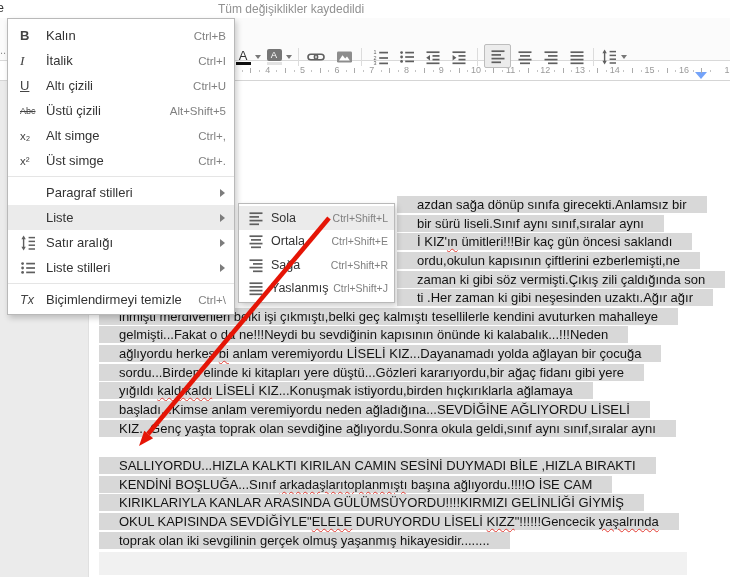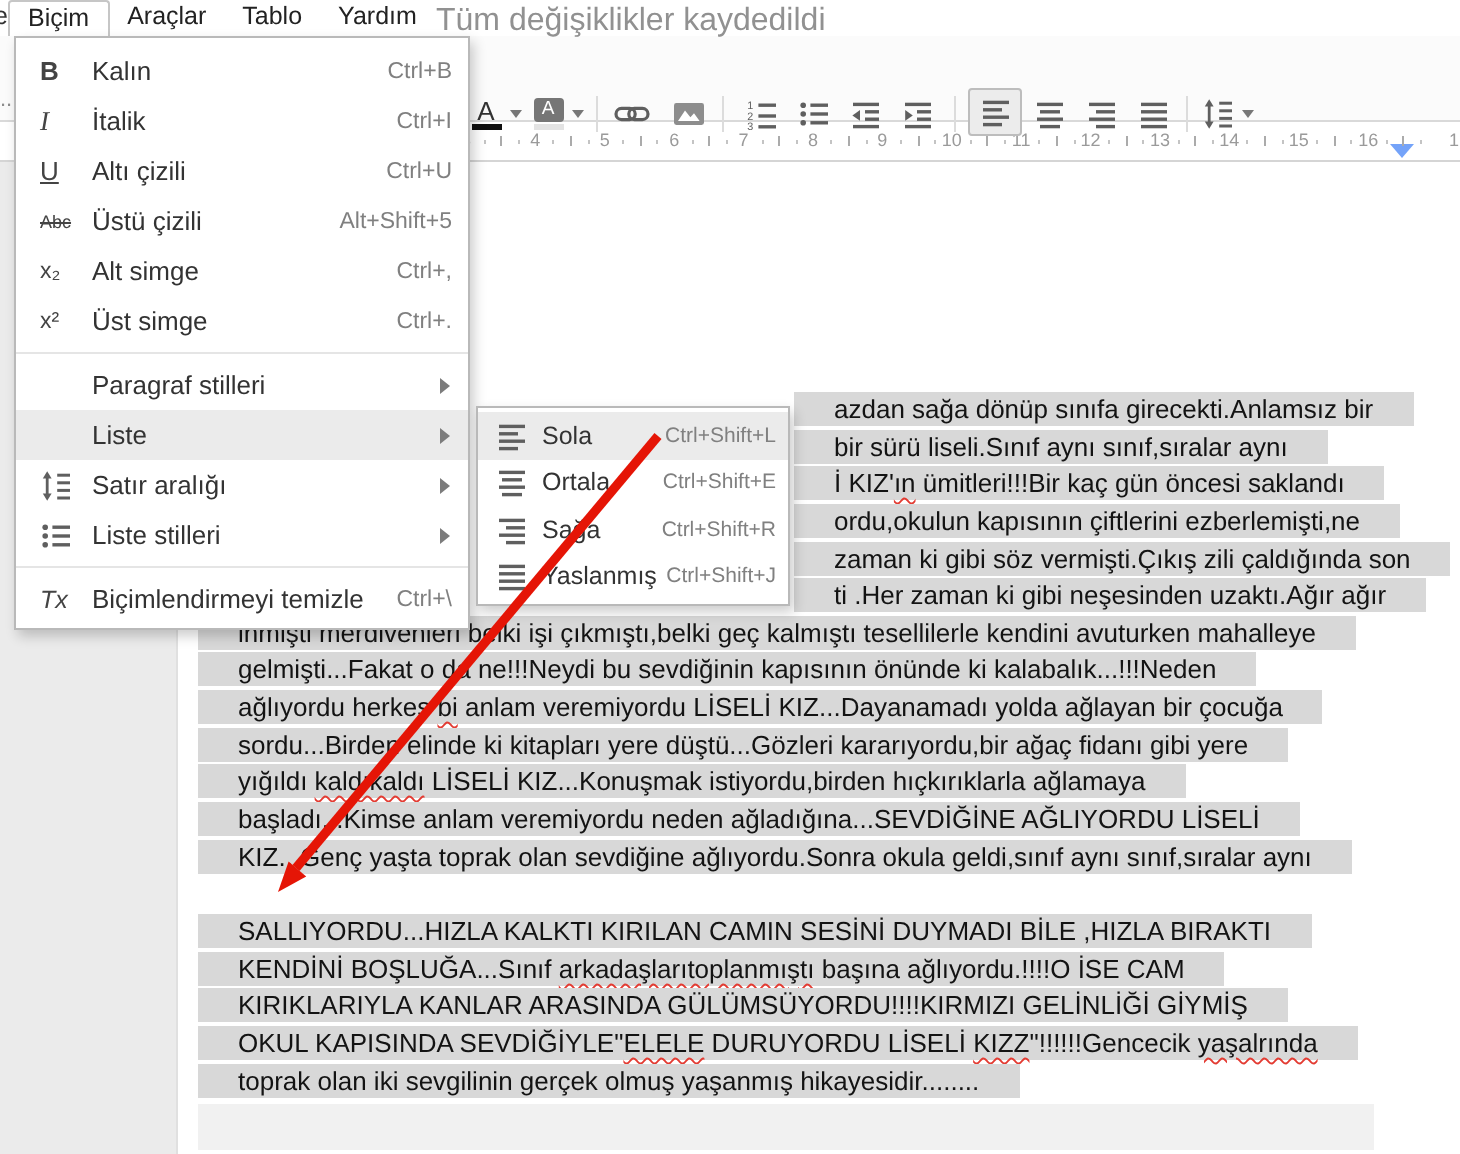--- a/index.html
+++ b/index.html
@@ -5,21 +5,21 @@
   html,body{margin:0;padding:0;background:#fff;}
   #app{position:relative;width:730px;height:577px;overflow:hidden;background:#fff;
        font-family:"Liberation Sans","DejaVu Sans",sans-serif;}
 
   
   .menubar{position:absolute;top:0;left:0;right:0;height:18px;background:#fff;z-index:20;}
   .mb-clip{position:absolute;left:-3px;top:1px;font-size:12.5px;color:#333;}
   .mb-items{position:absolute;left:4px;top:0;height:18px;display:flex;}
   .mb-item{font-size:12.5px;color:#222;line-height:17px;padding:0 9px;white-space:nowrap;}
   .mb-item.active{border:1px solid #c6c6c6;border-bottom:none;border-radius:2px 2px 0 0;background:#fff;}
-  .mb-status{position:absolute;left:218px;top:2px;font-size:16px;color:#919191;white-space:nowrap;}
+  .mb-status{position:absolute;left:218px;top:2px;font-size:12px;color:#919191;white-space:nowrap;}
 
   
   .toolbar{position:absolute;top:18px;left:0;right:0;height:42px;background:#fbfbfb;
            border-bottom:1px solid #d9d9d9;z-index:10;}
   .tclip{position:absolute;left:0;top:26px;font-size:11px;color:#8d8d8d;}
   .tbtn{position:absolute;top:28px;height:22px;display:flex;align-items:center;justify-content:center;}
   .tbtn.active{top:26px;height:24px;border:1px solid #bdbdbd;background:#ececec;border-radius:2px;box-sizing:border-box;}
   .tsep{position:absolute;top:30px;width:1px;height:18px;background:#dcdcdc;}
   .caret{width:0;height:0;border-left:3.5px solid transparent;border-right:3.5px solid transparent;
          border-top:4px solid #777;margin-left:4px;}
@@ -80,26 +80,20 @@
   
   .arrow{position:absolute;left:0;top:0;z-index:50;pointer-events:none;}
 </style>
 </head>
 <body>
 
 <div id="app">
 
   <div class="menubar">
     <span class="mb-clip">e</span>
-    <div class="mb-items" id="mbItems">
-        <span class="mb-item active">Biçim</span>
-        <span class="mb-item">Araçlar</span>
-        <span class="mb-item">Tablo</span>
-        <span class="mb-item">Yardım</span>
-      </div>
     <span class="mb-status">Tüm değişiklikler kaydedildi</span>
   </div>
 
   <div class="toolbar">
     <span class="tclip">..</span>
 
     <div class="tbtn" style="left:233px;width:30px;">
       <span class="acolor">
         <span>A</span>
           <span class="abar"></span>

